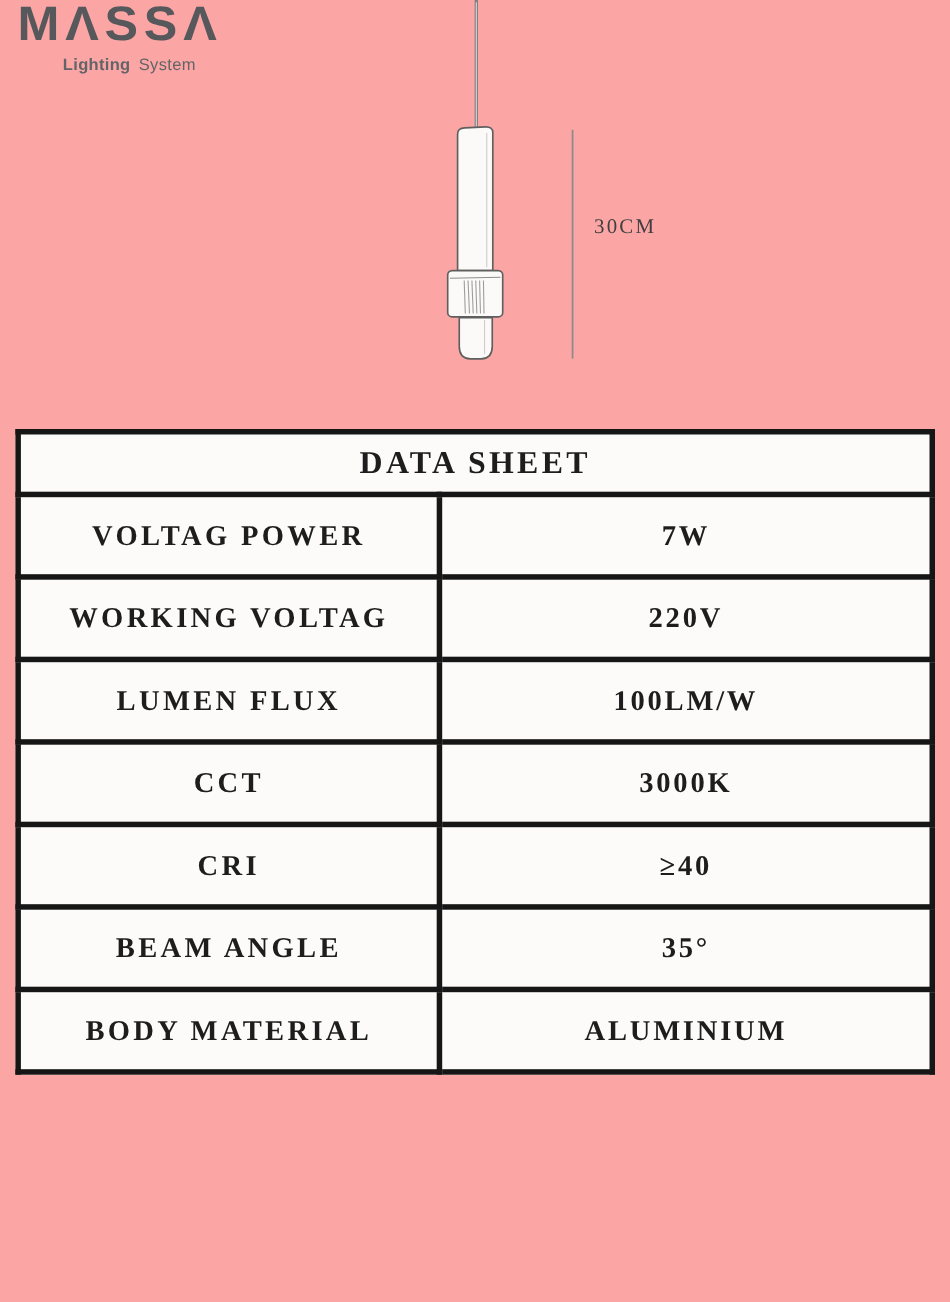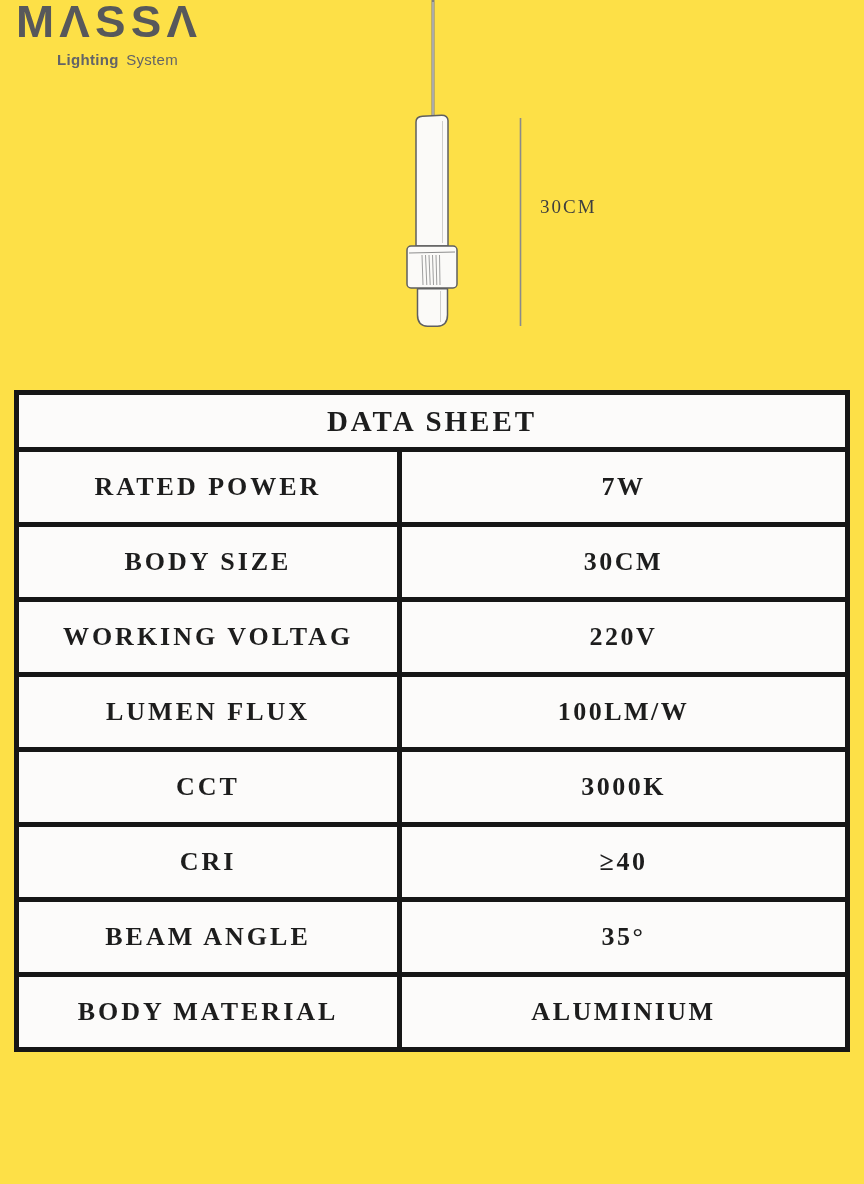--- a/index.html
+++ b/index.html
@@ -8,21 +8,21 @@
     width: 864px;
     height: 1184px;
     overflow: hidden;
     background: #f6f6f4;
     font-family: "Liberation Serif", serif;
   }
   .page {
     position: relative;
     width: 864px;
     height: 1184px;
-    background: #fde047;
+    background: #fca5a5;
   }
 
   
   .brand { position: absolute; left: 16px; top: 0; }
   .brand-word {
     font-family: "Liberation Sans", sans-serif;
     font-weight: bold;
     font-size: 44px;
     line-height: 1.0;
     letter-spacing: 5px;
@@ -140,26 +140,22 @@
         <col class="c1">
         <col class="c2">
       </colgroup>
     <thead>
       <tr>
         <th class="sheet-title" colspan="2">DATA SHEET</th>
       </tr>
     </thead>
     <tbody>
       <tr>
-        <td class="spec-label">RATED POWER</td>
+        <td class="spec-label">VOLTAG POWER</td>
         <td class="spec-value">7W</td>
-      </tr>
-      <tr>
-        <td class="spec-label">BODY SIZE</td>
-        <td class="spec-value">30CM</td>
       </tr>
       <tr>
         <td class="spec-label">WORKING VOLTAG</td>
         <td class="spec-value">220V</td>
       </tr>
       <tr>
         <td class="spec-label">LUMEN FLUX</td>
         <td class="spec-value">100LM/W</td>
       </tr>
       <tr>

